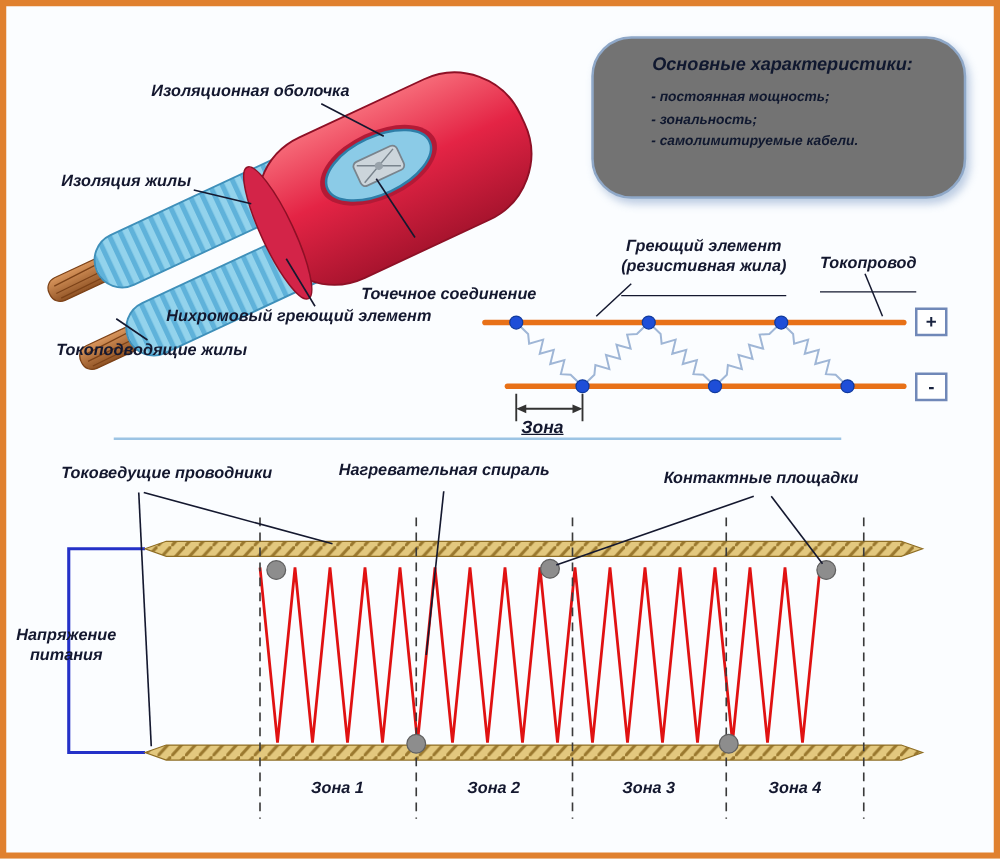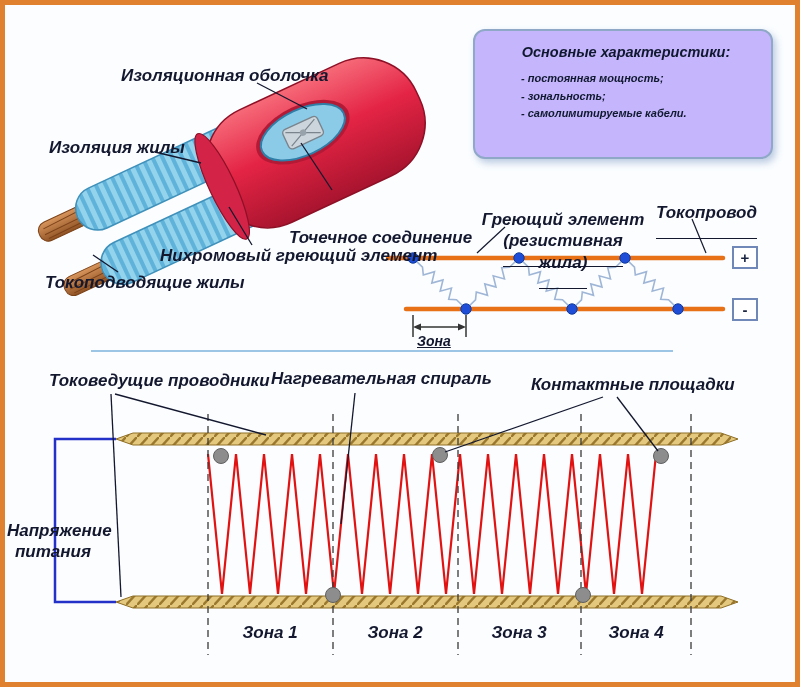--- a/index.html
+++ b/index.html
@@ -1,26 +1,26 @@
 <!DOCTYPE html>
 <html><head>
 <meta charset="utf-8">
 <style>
   * { margin:0; padding:0; box-sizing:border-box; }
   html,body { background:#fff; }
   body { width:800px; height:687px; font-family:"Liberation Sans", sans-serif; }
   .page { position:relative; width:800px; height:687px; background:#fbfdff;
           border:5px solid #e0812f; overflow:hidden; }
   .art { position:absolute; left:0; top:0; }
-  .lbl { position:absolute; font-style:italic; font-weight:bold; font-size:17px;
+  .lbl { position:absolute; font-style:italic; font-weight:bold; font-size:13px;
          color:#14182f; white-space:nowrap; line-height:1.25; }
-  .center { text-align:center; white-space:normal;margin-top:20px; }
+  .center { text-align:center; white-space:normal; }
   .underline { border-bottom:1.5px solid #14182f; padding-bottom:16px; }
   .char-box { position:absolute; left:468px; top:24px; width:300px; height:130px;
-              background:#c4b5fd; border:2px solid #8fa8c8; border-radius:12px;
+              background:#737373; border:2px solid #8fa8c8; border-radius:32px;
               box-shadow:3px 4px 7px rgba(110,145,190,.45); padding:13px 10px 10px 16px; }
   .char-title { text-align:center; font-size:14.5px; font-weight:bold; font-style:italic;
                 color:#10182f; margin-bottom:10px; }
   .char-item { font-size:11px; font-weight:bold; font-style:italic; color:#10182f;
                margin-left:30px; line-height:1.6; }
   .term { position:absolute; width:26px; height:23px; background:#fff;
           border:2px solid #7088b8; display:flex; align-items:center; justify-content:center;
           font-weight:bold; font-size:15px; color:#1a2440; }
   .zone-lbl { transform:translateX(-50%); }
 </style>
@@ -142,21 +142,21 @@
         <line x1="350" y1="388" x2="336" y2="519"></line>
         <line x1="598" y1="392" x2="440" y2="447"></line>
         <line x1="612" y1="392" x2="653" y2="446"></line>
       </g>
     </g>
   </svg>
 
   <div class="lbl" style="left:116px; top:60px;">Изоляционная оболочка</div>
   <div class="lbl" style="left:44px; top:132px;">Изоляция жилы</div>
   <div class="lbl" style="left:284px; top:202px;margin-top:20px;">Точечное соединение</div>
-  <div class="lbl" style="left:128px; top:240px;margin-left:27px;">Нихромовый греющий элемент</div>
+  <div class="lbl" style="left:128px; top:240px;">Нихромовый греющий элемент</div>
   <div class="lbl" style="left:40px; top:267px;">Токоподводящие жилы</div>
 
   <div class="char-box">
     <div class="char-title">Основные характеристики:</div>
     <div class="char-item">- постоянная мощность;</div>
     <div class="char-item">- зональность;</div>
     <div class="char-item">- самолимитируемые кабели.</div>
   </div>
 
   <div class="lbl center" style="left:474px; top:184px; width:168px;">

